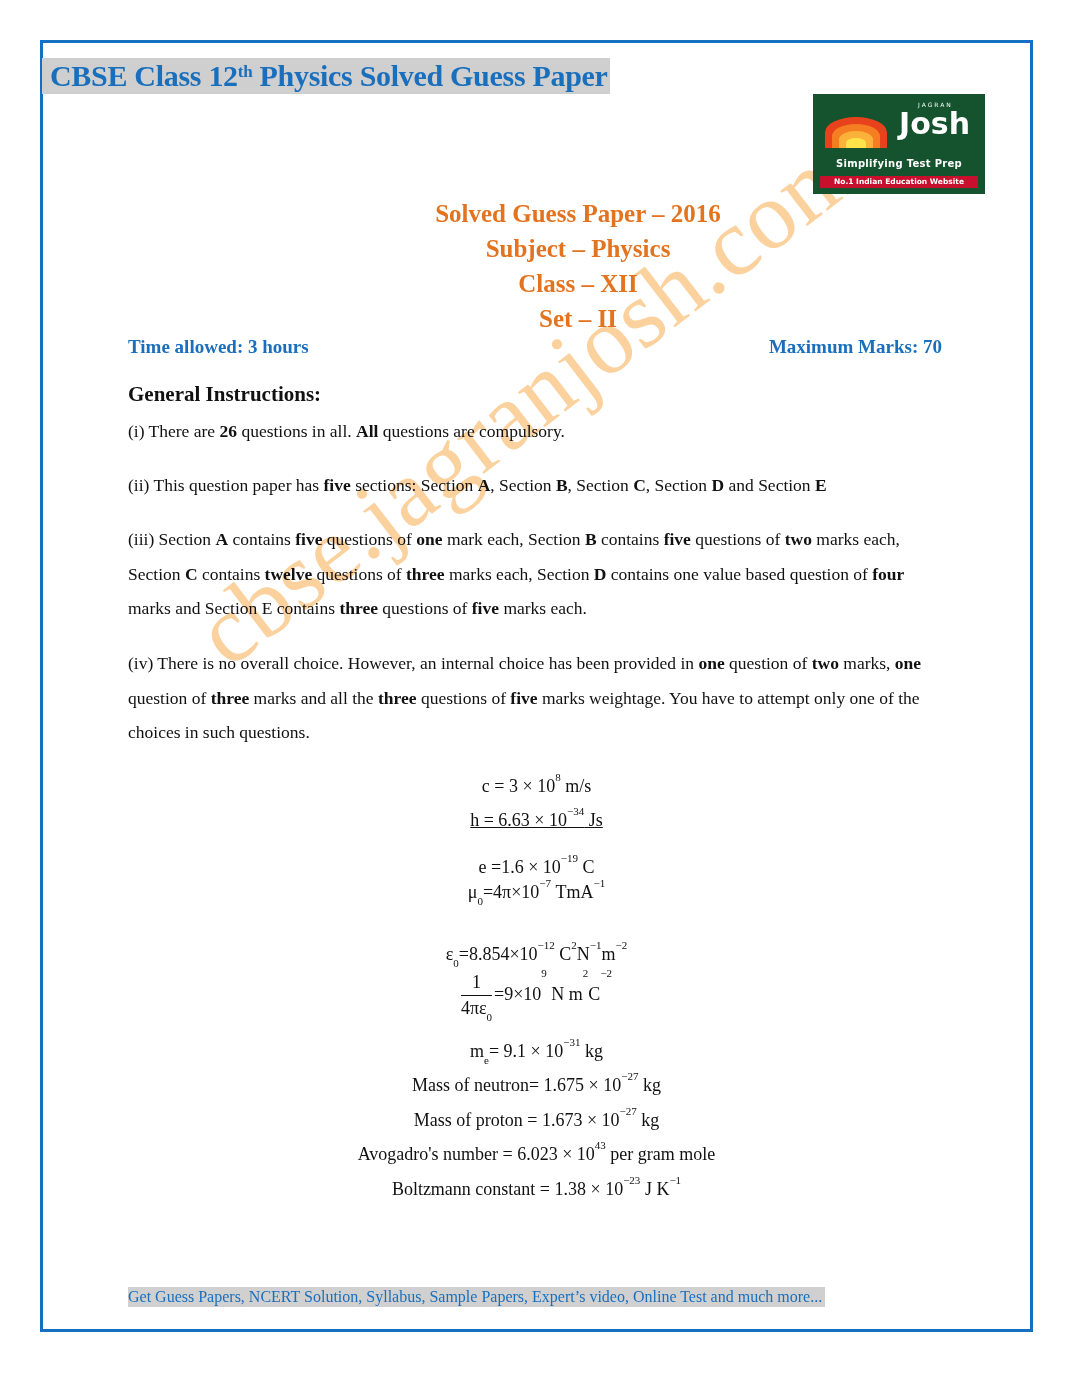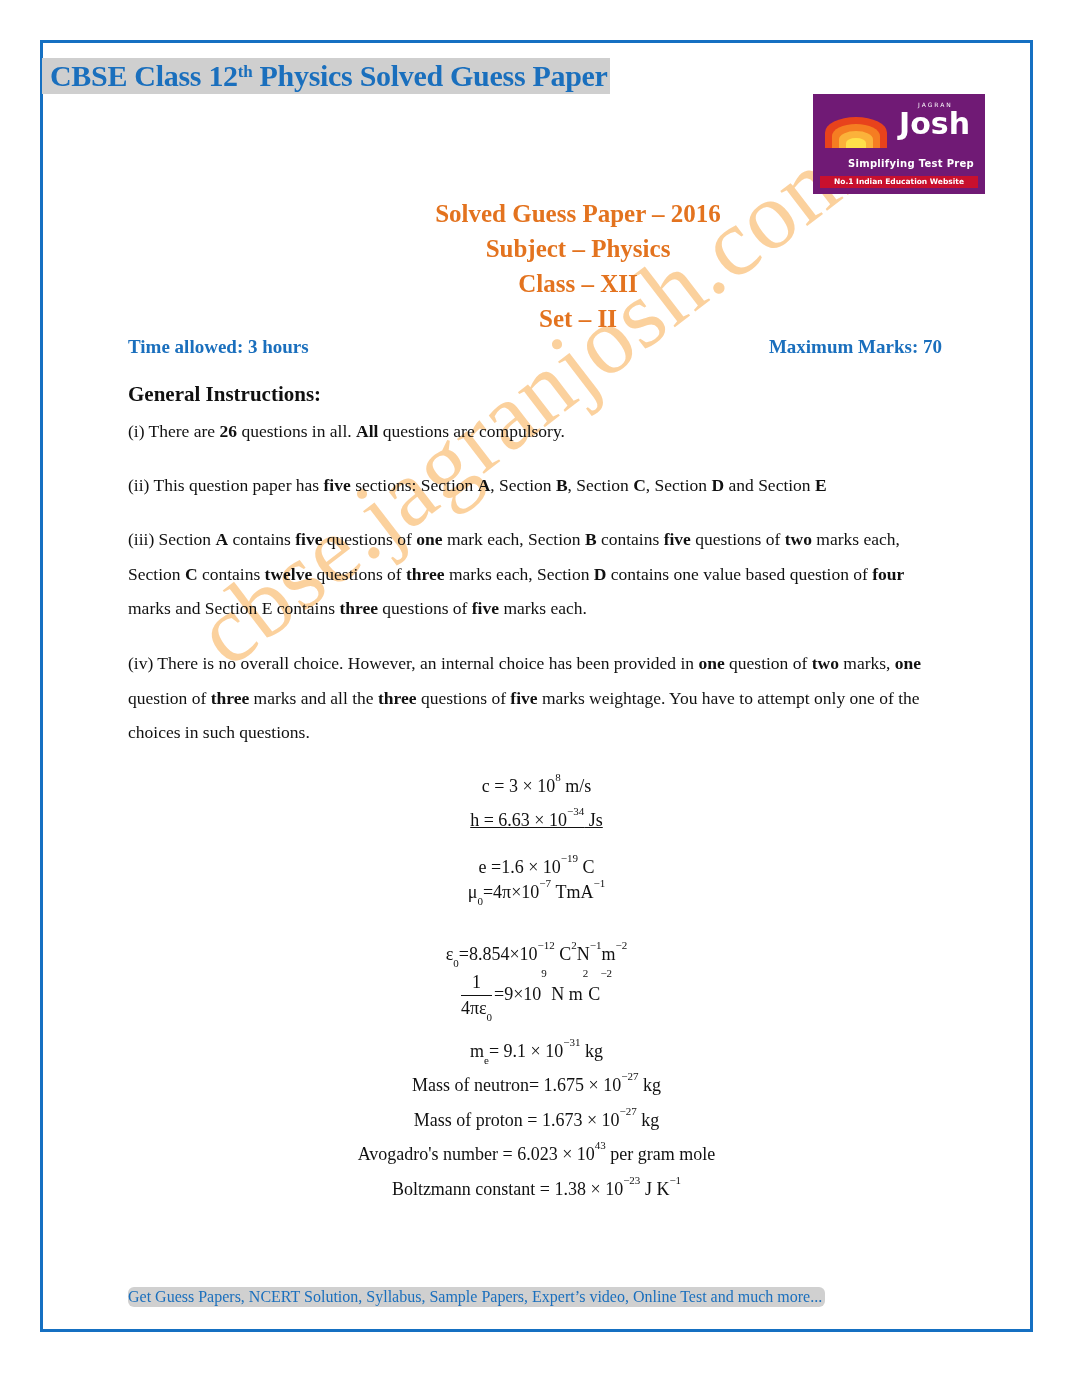--- a/index.html
+++ b/index.html
@@ -1,40 +1,40 @@
 <!DOCTYPE html>
 <html><head>
 <meta charset="utf-8">
 <style>
   html, body { margin:0; padding:0; background:#ffffff; }
   body { width:1073px; height:1373px; position:relative; overflow:hidden; font-family:"Liberation Serif","DejaVu Serif",serif; color:#111; }
   .frame { position:absolute; left:40px; top:40px; width:987px; height:1286px; border:3px solid #1570c2; box-sizing:content-box; }
   .top-title { position:absolute; left:42px; top:58px; height:36px; background:#cfcfcf; color:#1a6fbd; font-weight:bold; font-size:30px; line-height:36px; padding:0 2px 0 8px; white-space:nowrap; letter-spacing:-0.3px; }
   .top-title sup { font-size:17px; vertical-align:top; position:relative; top:-4px; }
-  .logo { position:absolute; left:813px; top:94px; width:172px; height:100px; background:#701a75; }
+  .logo { position:absolute; left:813px; top:94px; width:172px; height:100px; background:#14532d; }
   .logo .sun { position:absolute; left:12px; top:20px; width:62px; height:34px; overflow:hidden; }
   .logo .sun div { position:absolute; border-radius:50% 50% 0 0; left:50%; bottom:0; transform:translateX(-50%); }
   .logo .jagran { position:absolute; left:105px; top:7px; color:#fff; font-family:"DejaVu Sans",sans-serif; font-size:6px; letter-spacing:2px; }
   .logo .josh { position:absolute; left:86px; top:12px; color:#fff; font-family:"DejaVu Sans",sans-serif; font-size:30px; font-weight:bold; letter-spacing:0px; }
-  .logo .tag { position:absolute; left:0; width:100%; top:64px; text-align:center; color:#fff; font-family:"DejaVu Sans",sans-serif; font-weight:bold; font-size:10px; letter-spacing:0.3px;padding-left:12px; }
+  .logo .tag { position:absolute; left:0; width:100%; top:64px; text-align:center; color:#fff; font-family:"DejaVu Sans",sans-serif; font-weight:bold; font-size:10px; letter-spacing:0.3px; }
   .logo .band { position:absolute; left:7px; right:7px; top:82px; height:12px; background:#c8102e; color:#fff; font-family:"DejaVu Sans",sans-serif; font-weight:bold; font-size:7.5px; line-height:12px; text-align:center; white-space:nowrap; }
   .heading-block { position:absolute; left:0; width:1156px; top:196px; text-align:center; color:#e3731f; font-weight:bold; font-size:25px; line-height:35px; }
   .meta { position:absolute; top:336px; color:#1a6fbd; font-weight:bold; font-size:19px; }
   .meta.left { left:128px;text-align:right; }
   .meta.right { right:131px; }
   .gi-title { position:absolute; left:128px; top:382px; font-weight:bold; font-size:21px; }
   .para { position:absolute; left:128px; width:820px; font-size:17.5px; line-height:34.5px; }
   .para b { font-weight:bold; }
   .const { position:absolute; left:0; width:1073px; text-align:center; white-space:nowrap; }
   .const sup { font-size:11px; vertical-align:top; position:relative; top:-5px; }
   .const sub { font-size:11px; vertical-align:bottom; position:relative; top:4px; }
   .frac { display:inline-block; vertical-align:middle; text-align:center; margin-right:2px; }
   .frac .num { display:block; border-bottom:1px solid #111; padding:0 4px 2px; }
   .frac .den { display:block; padding-top:2px; }
-  .footer-bar { position:absolute; left:128px; top:1287px; height:20px; background:#d0d0d0; color:#1a6fbd; font-size:16px; line-height:20px; padding-right:3px; white-space:nowrap;border-radius:6px; }
+  .footer-bar { position:absolute; left:128px; top:1287px; height:20px; background:#d0d0d0; color:#1a6fbd; font-size:16px; line-height:20px; padding-right:3px; white-space:nowrap; }
   .watermark { position:absolute; left:175px; top:600px; transform-origin:left top; transform:rotate(-37.5deg); font-size:96px; color:#fbc98d; opacity:0.85; white-space:nowrap; font-family:"Liberation Serif",serif; pointer-events:none; letter-spacing:1px; }
 </style>
 </head>
 <body>
 
 <div class="frame"></div>
 
 <div class="watermark">cbse.jagranjosh.com</div>
 
 <div class="top-title"><span>CBSE Class 12</span><sup>th</sup><span> Physics Solved Guess Paper</span></div>

